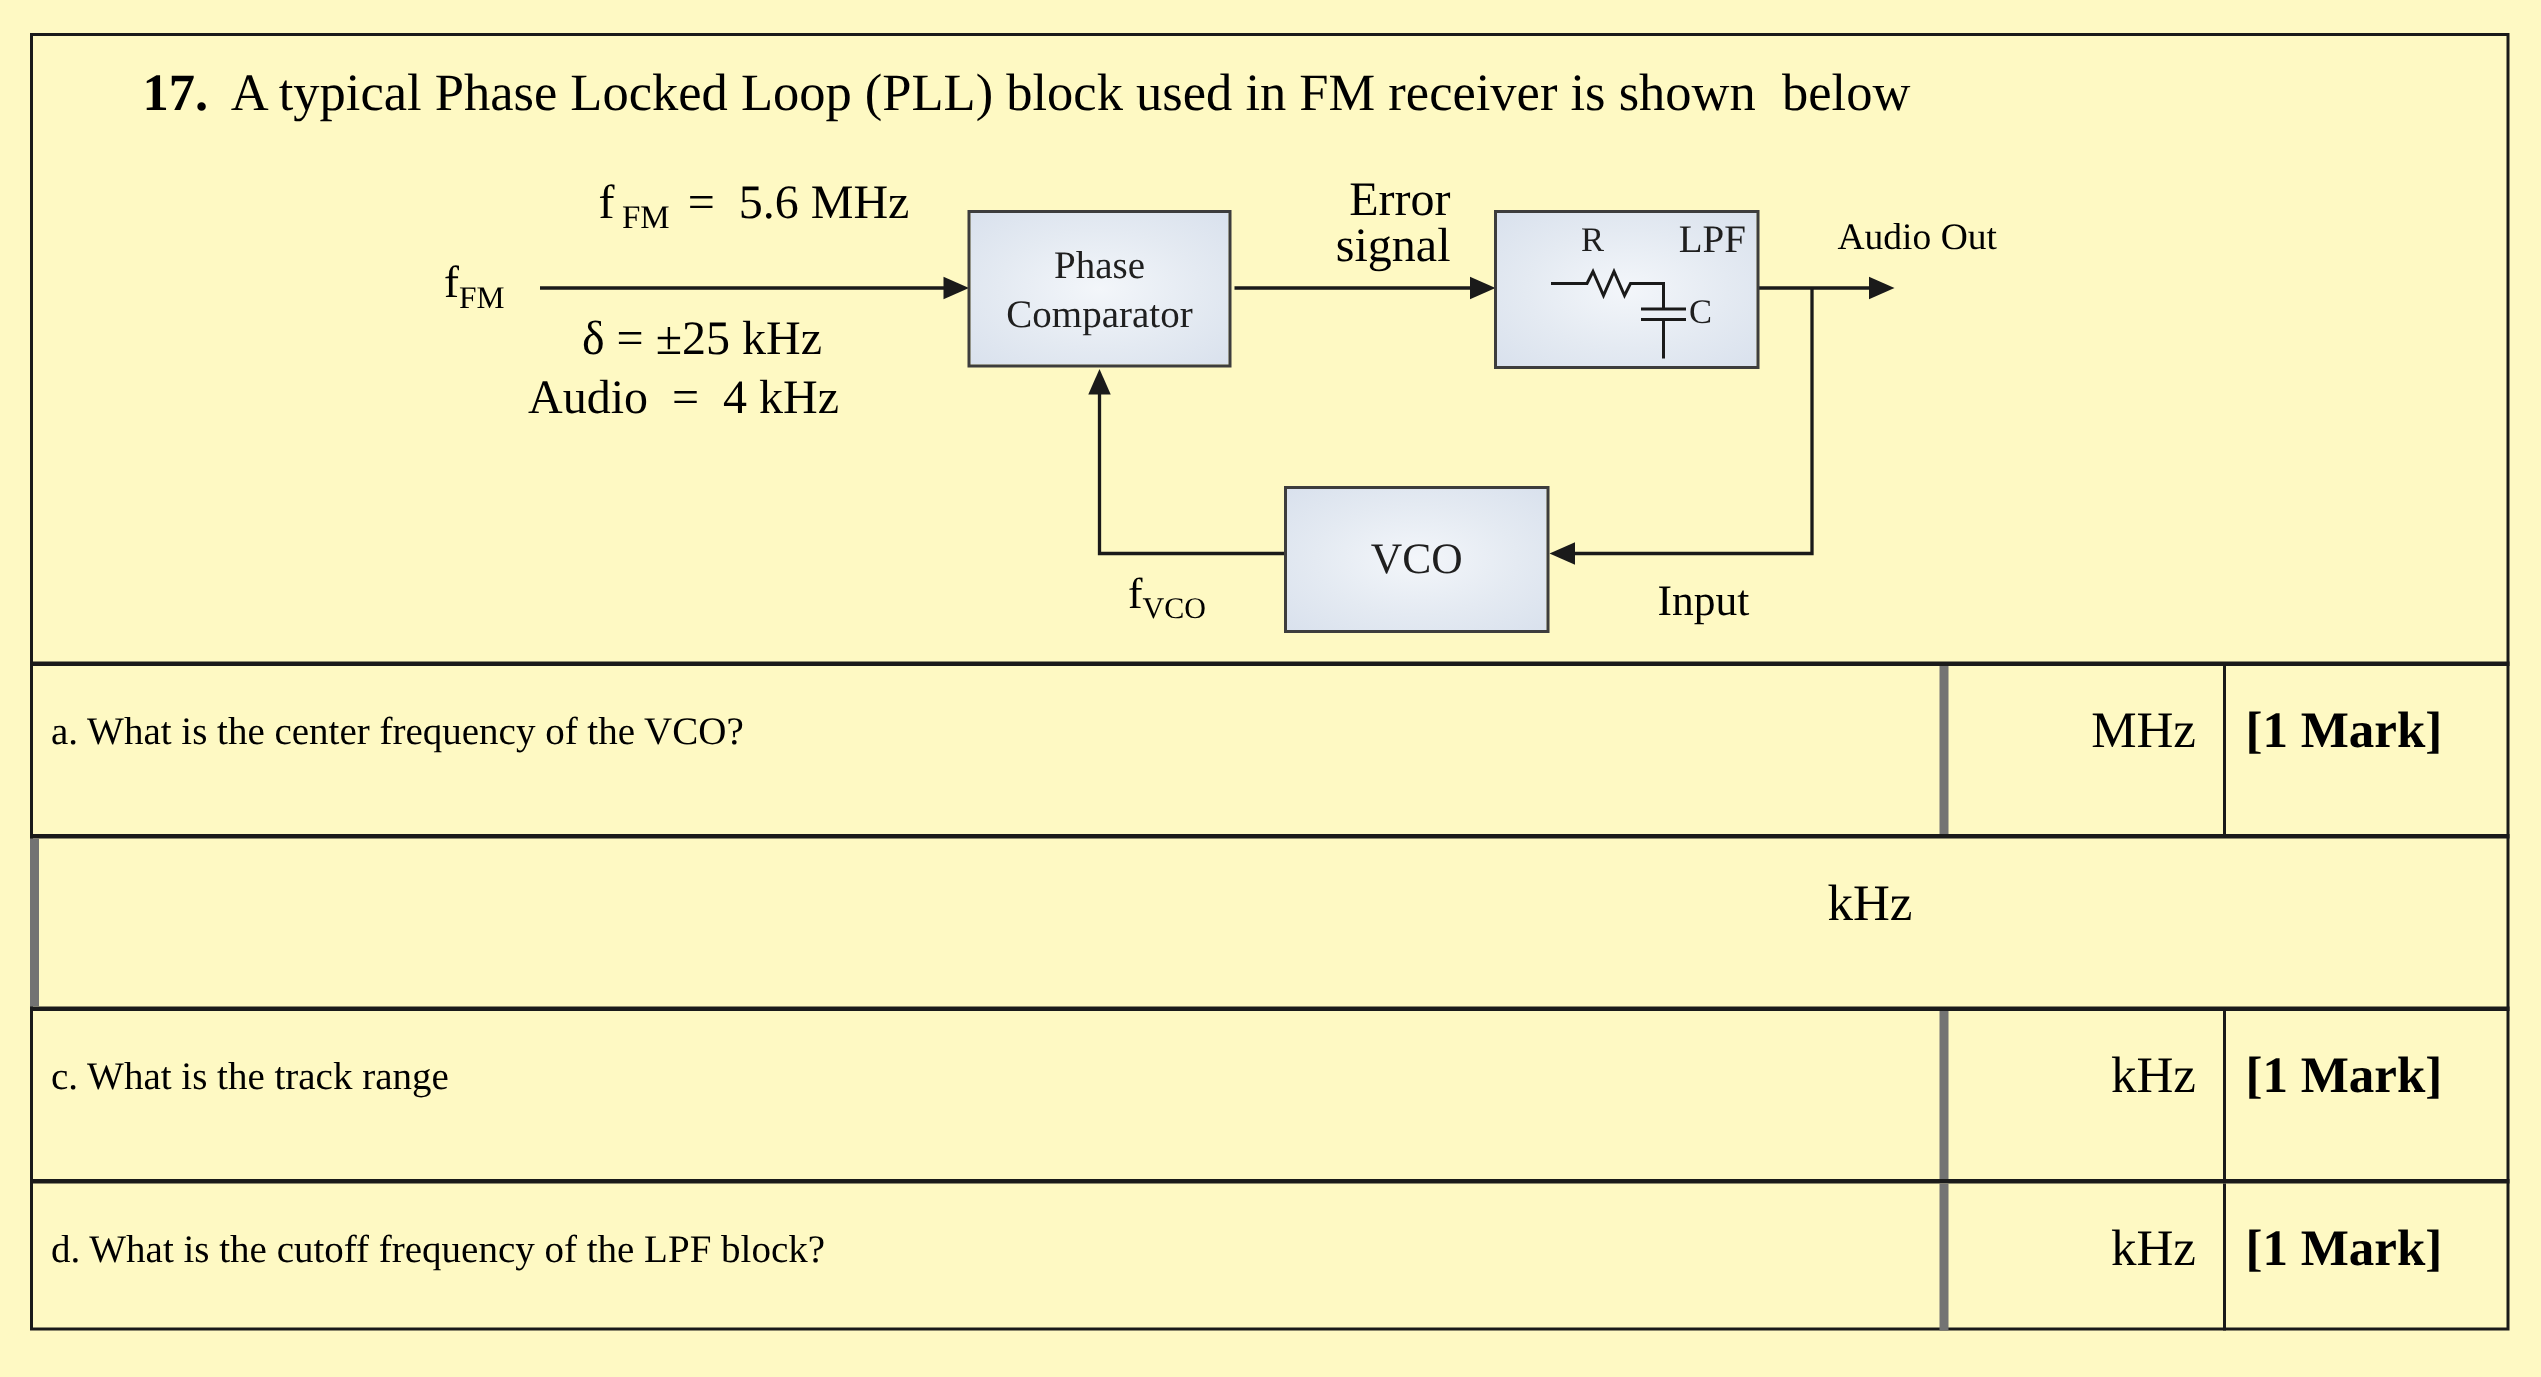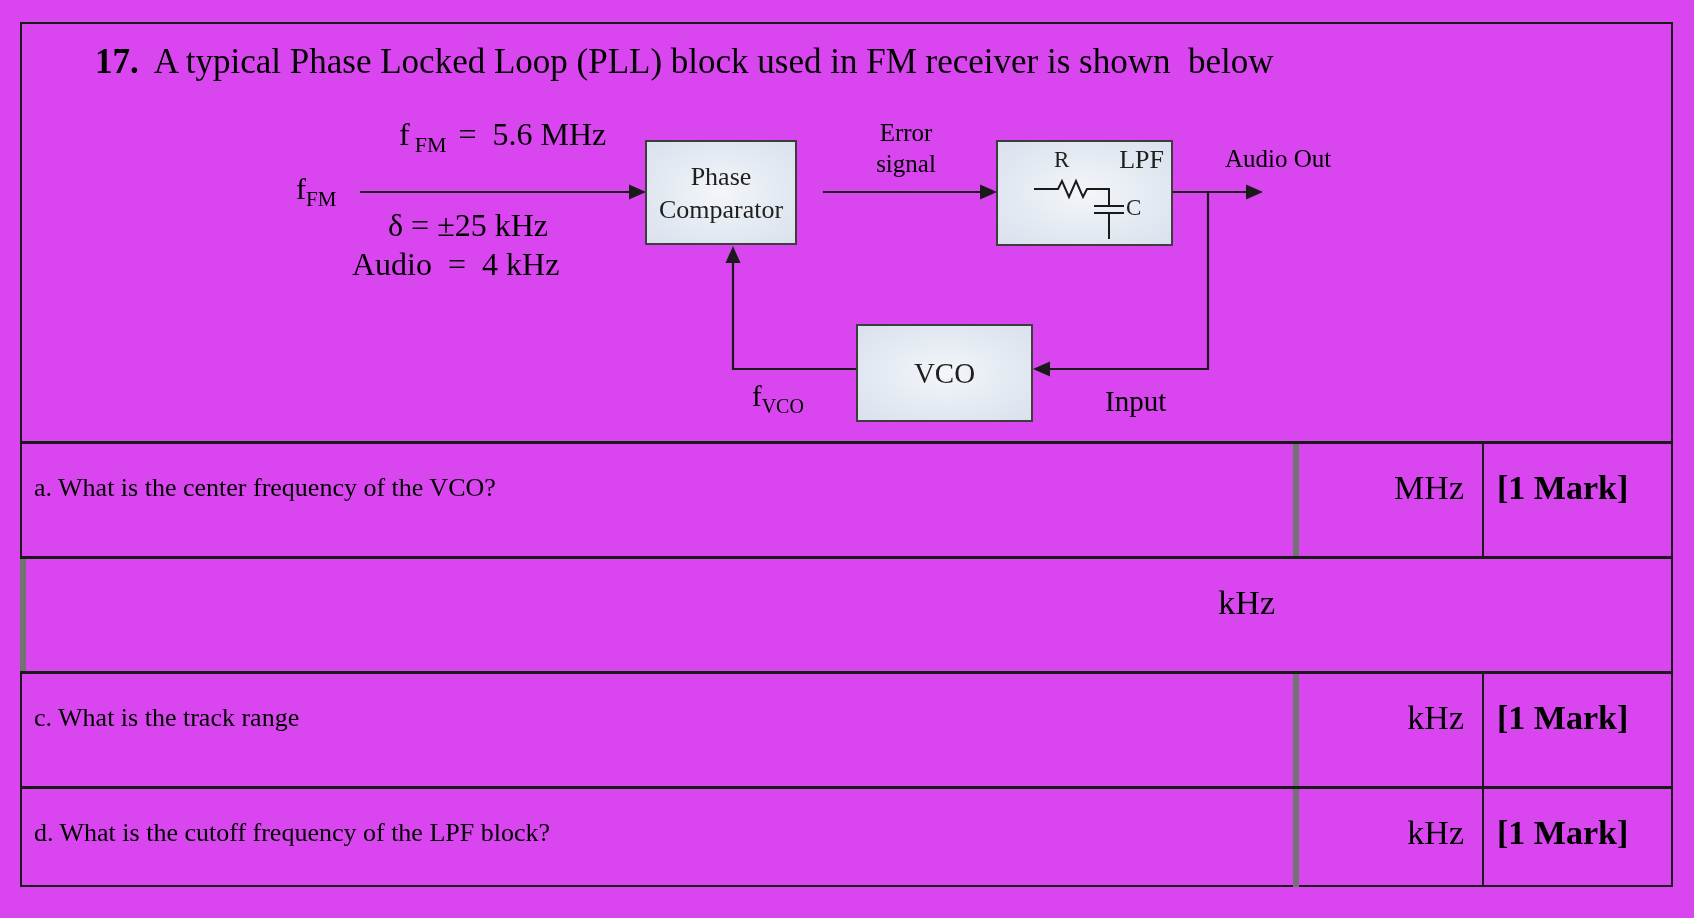--- a/index.html
+++ b/index.html
@@ -1,17 +1,17 @@
 <!DOCTYPE html>
 <html><head>
 <meta charset="utf-8">
 <style>
   html,body{margin:0;padding:0;background:#ffffff;}
   .page{
-    position:relative;width:1694px;height:918px;background:#d946ef;
+    position:relative;width:1694px;height:918px;background:#fef9c3;
     font-family:"Liberation Serif","DejaVu Serif",serif;color:#000;
     overflow:hidden;
   }
   .frame{
     position:absolute;left:20px;top:22px;width:1653px;height:865px;
     border:2px solid #1a1a1a;box-sizing:border-box;
   }
   .pre{white-space:pre-wrap;}
   
   .title{position:absolute;left:95px;top:42px;font-size:35px;line-height:40px;}
@@ -26,32 +26,32 @@
   .flabel sub{font-size:21px;}
   .smalllab{position:absolute;font-size:25px;line-height:31px;}
   .vcolab{position:absolute;font-size:29px;line-height:33px;}
   .vcolab sub{font-size:20px;line-height:0;}
   
   .block{
     position:absolute;box-sizing:border-box;
     border:2px solid #3d3d3d;
     background:radial-gradient(ellipse at center,#f3f6fa 0%,#e4eaf2 55%,#d9e1ed 100%);
   }
-  .pcblock{left:645px;top:140px;width:152px;height:105px;
+  .pcblock{left:645px;top:140px;width:176px;height:105px;
     display:flex;flex-direction:column;align-items:center;justify-content:center;
     font-size:26px;line-height:33px;color:#1f1f1f;}
   .lpfblock{left:996px;top:140px;width:177px;height:106px;color:#1f1f1f;}
   .vcoblock{left:856px;top:324px;width:177px;height:98px;
     display:flex;align-items:center;justify-content:center;
     font-size:29px;color:#1f1f1f;}
   .lpf-r{position:absolute;left:56px;top:5px;font-size:23px;}
   .lpf-name{position:absolute;right:7px;top:3px;font-size:26px;}
   .lpf-c{position:absolute;left:128px;top:53px;font-size:23px;}
-  .errlab{position:absolute;left:845px;top:117px;width:122px;text-align:center;
-    font-size:25px;line-height:31px;}
+  .errlab{position:absolute;left:845px;top:117px;width:122px;text-align:right;
+    font-size:32px;line-height:31px;}
   svg.wires{position:absolute;left:0;top:0;}
   
   .qtable{position:absolute;left:20px;top:441px;width:1653px;box-sizing:border-box;}
   .trow{display:grid;grid-template-columns:1273px 189px 191px;
     border-top:3px solid #1a1a1a;box-sizing:border-box;}
   .trow.h115{height:115px;}
   .trow.h101{height:101px;}
   .qcell{box-sizing:border-box;padding:24px 12px 0 14px;font-size:26px;line-height:40px;}
   .ucell{box-sizing:border-box;border-left:6px solid #737373;text-align:right;
     padding:24px 18px 0 16px;font-size:34px;line-height:40px;}

